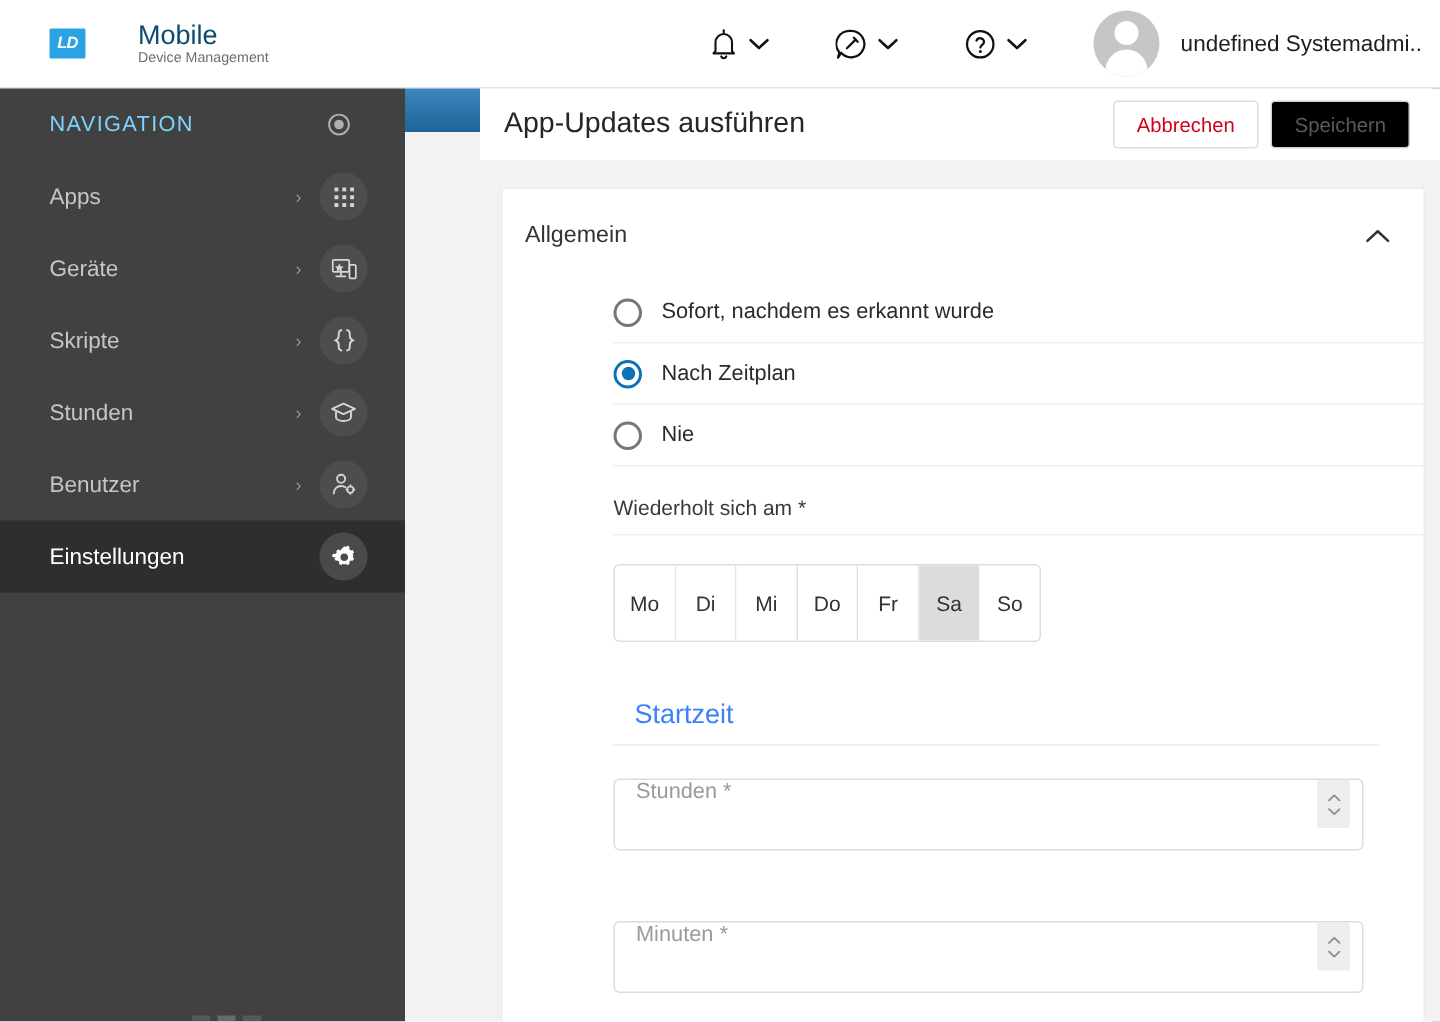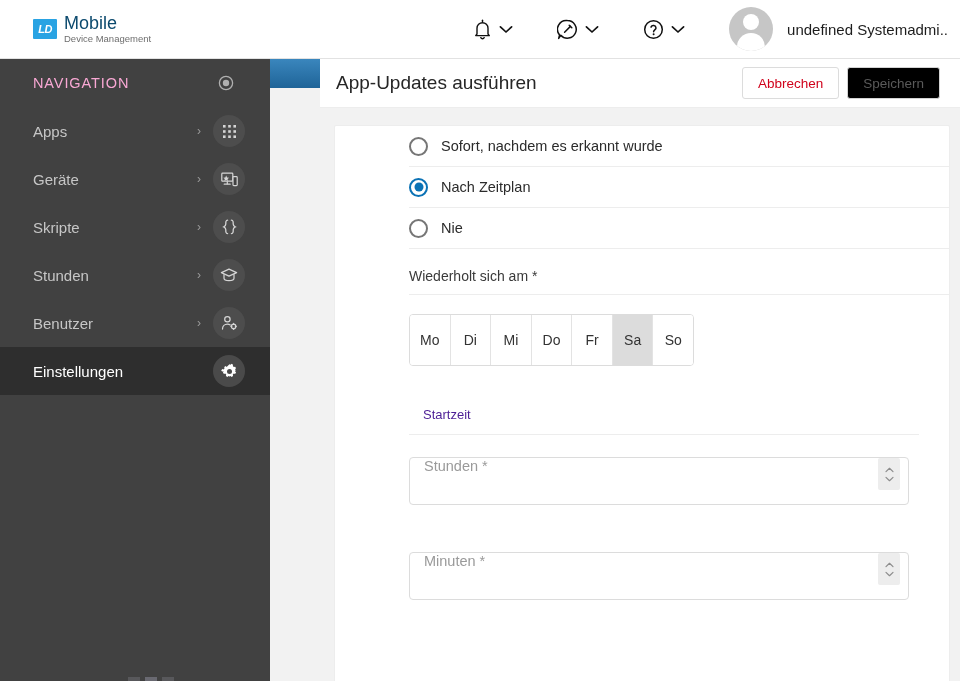--- a/index.html
+++ b/index.html
@@ -10,21 +10,21 @@
     overflow: hidden;
   }
   .app { position: relative; width: 960px; height: 681px; background: #f1f1f1; }
 
   
   .topbar {
     position: absolute; top: 0; left: 0; width: 960px; height: 59px;
     background: #ffffff; border-bottom: 1px solid #e2e2e2;
     display: flex; align-items: center;
   }
-  .logo-wrap { display: flex; align-items: center; margin-left: 33px; }
+  .logo-wrap { display: flex; align-items: center; margin-left: 33px; gap: 28px; }
   .logo-badge {
     width: 24px; height: 20px; background: #29a3e3; color: #ffffff;
     font-size: 11px; font-weight: bold; font-style: italic;
     display: flex; align-items: center; justify-content: center;
     letter-spacing: -0.5px; border-radius: 1px;
   }
   .logo-texts { margin-left: 7px; line-height: 1; }
   .logo-main { font-size: 18px; color: #0c4a6e; display: block; letter-spacing: 0px; }
   .logo-sub { font-size: 9.5px; color: #6e6e6e; display: block; margin-top: 2px; }
 
@@ -57,21 +57,21 @@
   
   .sidebar {
     position: absolute; top: 59px; left: 0; width: 270px; height: 622px;
     background: #414141; overflow: hidden;
   }
   .nav-head {
     height: 48px; display: flex; align-items: center;
     padding: 0 33px 0 33px; justify-content: space-between;
   }
   .nav-head-label {
-    font-size: 14.5px; color: #f9a8d4; letter-spacing: 0.9px; text-align: center;
+    font-size: 14.5px; color: #7dd3fc; letter-spacing: 0.9px; text-align: center;
   }
   .nav-collapse-icon {
     width: 22px; height: 22px; display: flex; align-items: center; justify-content: center;
     cursor: pointer;
   }
   .nav-item {
     height: 48px; display: flex; align-items: center;
     padding: 0 25px 0 33px; cursor: pointer; position: relative;
   }
   .nav-item.active { background: #2e2e2e; }
@@ -179,21 +179,21 @@
     justify-content: center; font-size: 14px; color: #333333;
     background: #ffffff; border-right: 1px solid #e3e3e3; cursor: pointer;
   }
   .day:last-child { border-right: none; }
   .day.selected { background: #dcdcdc; }
 
   .section-label-row {
     height: 40px; display: flex; align-items: center;
     margin-top: 28px; padding-left: 14px;
   }
-  .section-label { font-size: 13px; color: #4c1d95; }
+  .section-label { font-size: 18px; color: #3b82f6; }
   .hr-line { height: 1px; background: #ededed; margin-right: 30px; }
 
   .input-wrap {
     margin-top: 22px; width: 500px; height: 48px;
     border: 1px solid #dcdcdc; border-radius: 4px; background: #ffffff;
     display: flex; align-items: flex-start; padding: 0 8px 0 14px;
   }
   .input-placeholder { font-size: 14.5px; color: #9a9a9a; flex: 1; }
   .spinner {
     width: 22px; height: 32px; background: #ededed; border-radius: 2px;
@@ -380,20 +380,28 @@
   <div class="content">
 
     <div class="page-header">
       <span class="page-title">App-Updates ausführen</span>
       <div class="btn btn-cancel">Abbrechen</div>
       <div class="btn btn-save">Speichern</div>
     </div>
 
     <div class="card">
 
+      <div class="card-header">
+        <span class="card-title">Allgemein</span>
+        <span class="caret-up">
+          <svg width="17" height="11" viewBox="0 0 17 11">
+              <path d="M1.6 8.6 8.5 2.2l6.9 6.4" stroke="#333" stroke-width="1.7" fill="none" stroke-linecap="round" stroke-linejoin="round"></path>
+            </svg>
+        </span>
+      </div>
 
       <div class="form-body">
 
         <div class="radio-row">
           <span class="radio"></span>
           <span class="radio-label">Sofort, nachdem es erkannt wurde</span>
         </div>
 
         <div class="radio-row">
           <span class="radio checked"></span>

